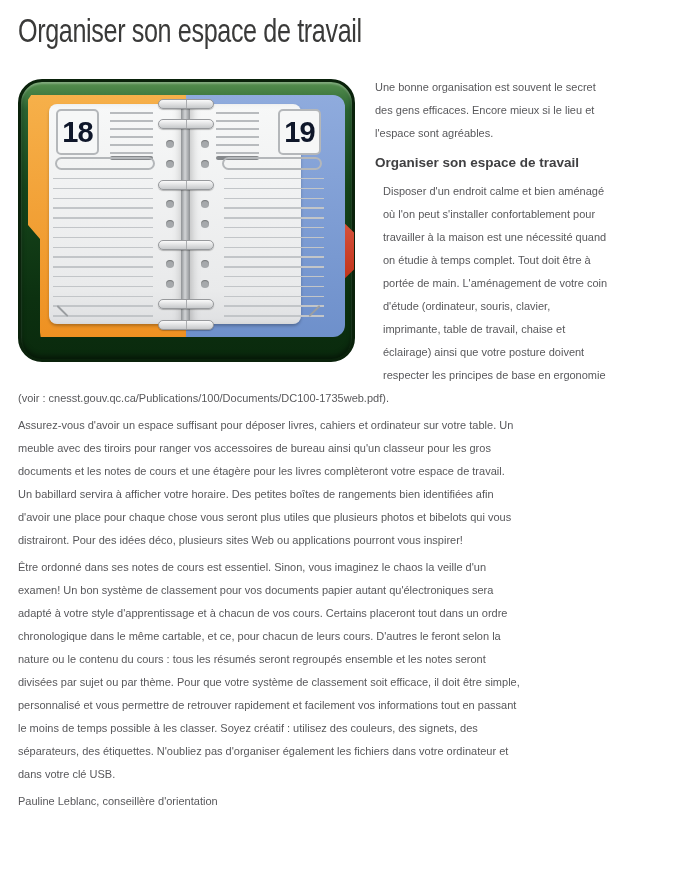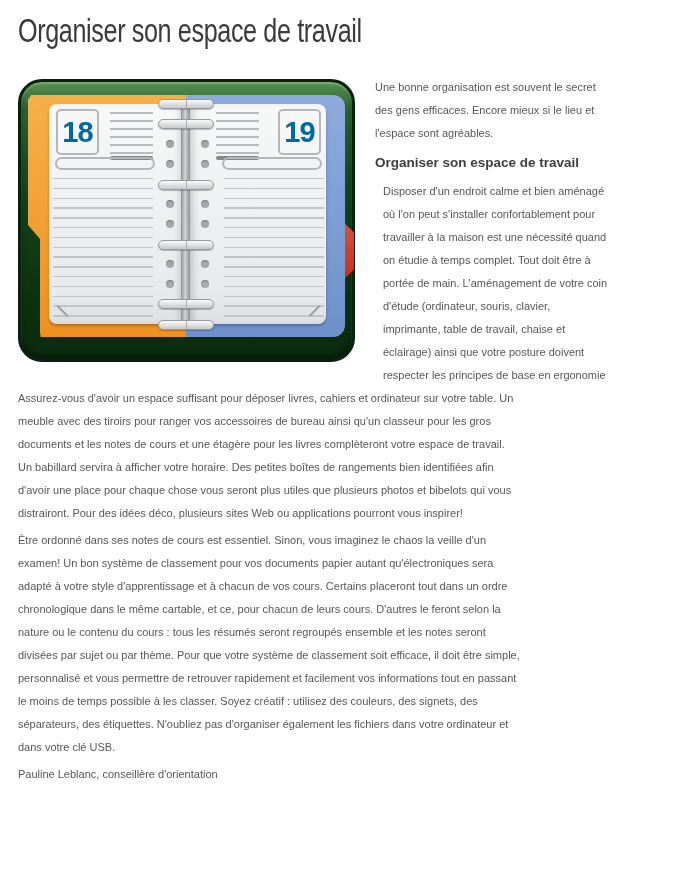--- a/index.html
+++ b/index.html
@@ -56,40 +56,40 @@
     background:linear-gradient(180deg,#8fabdd,#6e90cb);
     border-radius:0 12px 12px 0;
   }
   .page-left,.page-right{
     top:25px;height:220px;
     background:linear-gradient(180deg,#f7f8f8,#e9eaeb 85%,#dfe0e2);
     box-shadow:0 2px 3px rgba(0,0,0,.25);
   }
   .page-left{left:31px;width:134px;border-radius:8px 0 0 8px;
     box-shadow:0 2px 3px rgba(0,0,0,.25), inset -6px 0 8px -4px rgba(0,0,0,.22);}
-  .page-right{left:172px;width:136px;border-radius:0 8px 8px 0;
+  .page-right{left:172px;width:111px;border-radius:0 8px 8px 0;
     box-shadow:0 2px 3px rgba(0,0,0,.25), inset 6px 0 8px -4px rgba(0,0,0,.22);}
 
   .spine{
     left:163px;top:23px;width:9px;height:224px;border-radius:3px;
     background:linear-gradient(90deg,#8e9194,#d2d4d6 45%,#8e9194);
   }
   .clasp{
     left:140px;width:56px;height:10px;border-radius:5px;
     background:linear-gradient(180deg,#fafafa,#c7c9cb);
     border:1px solid #97999c;box-shadow:0 1px 1px rgba(0,0,0,.25);
   }
   .clasp::after{content:"";position:absolute;left:50%;top:0;bottom:0;width:1px;background:#aaacaf;}
   .hole{width:8px;height:8px;border-radius:50%;background:#a6a9ac;
     box-shadow:inset 0 1px 1px rgba(0,0,0,.3);}
 
   .datebox{
     width:43px;height:46px;border:2px solid #b4b7ba;border-radius:5px;background:#f6f7f7;
     display:flex;align-items:center;justify-content:center;
-    font-size:29px;font-weight:bold;color:#0369a1;letter-spacing:-1px;
+    font-size:29px;font-weight:bold;color:#0f172a;letter-spacing:-1px;
   }
   .linesblock{
     width:43px;height:42px;
     background:repeating-linear-gradient(180deg,#b8bbbe 0,#b8bbbe 1.6px,transparent 1.6px,transparent 8px);
   }
   .thickline{width:43px;height:4px;border-radius:2px;background:#85888b;}
   .pillbox{width:100px;height:13px;border:2px solid #b4b7ba;border-radius:8px;}
   .ruled{
     width:100px;height:141px;
     background:repeating-linear-gradient(180deg,#c2c5c8 0,#c2c5c8 1.4px,transparent 1.4px,transparent 9.8px);
@@ -162,20 +162,21 @@
 travailler à la maison est une nécessité quand
 on étudie à temps complet. Tout doit être à
 portée de main. L'aménagement de votre coin
 d'étude (ordinateur, souris, clavier,
 imprimante, table de travail, chaise et
 éclairage) ainsi que votre posture doivent
 respecter les principes de base en ergonomie</p>
     </div>
   </div>
 
+  <p class="para">(voir : cnesst.gouv.qc.ca/Publications/100/Documents/DC100-1735web.pdf).</p>
   <p class="para">Assurez-vous d'avoir un espace suffisant pour déposer livres, cahiers et ordinateur sur votre table. Un
 meuble avec des tiroirs pour ranger vos accessoires de bureau ainsi qu'un classeur pour les gros
 documents et les notes de cours et une étagère pour les livres complèteront votre espace de travail.
 Un babillard servira à afficher votre horaire. Des petites boîtes de rangements bien identifiées afin
 d'avoir une place pour chaque chose vous seront plus utiles que plusieurs photos et bibelots qui vous
 distrairont. Pour des idées déco, plusieurs sites Web ou applications pourront vous inspirer!</p>
 
   <p class="para">Être ordonné dans ses notes de cours est essentiel. Sinon, vous imaginez le chaos la veille d'un
 examen! Un bon système de classement pour vos documents papier autant qu'électroniques sera
 adapté à votre style d'apprentissage et à chacun de vos cours. Certains placeront tout dans un ordre

